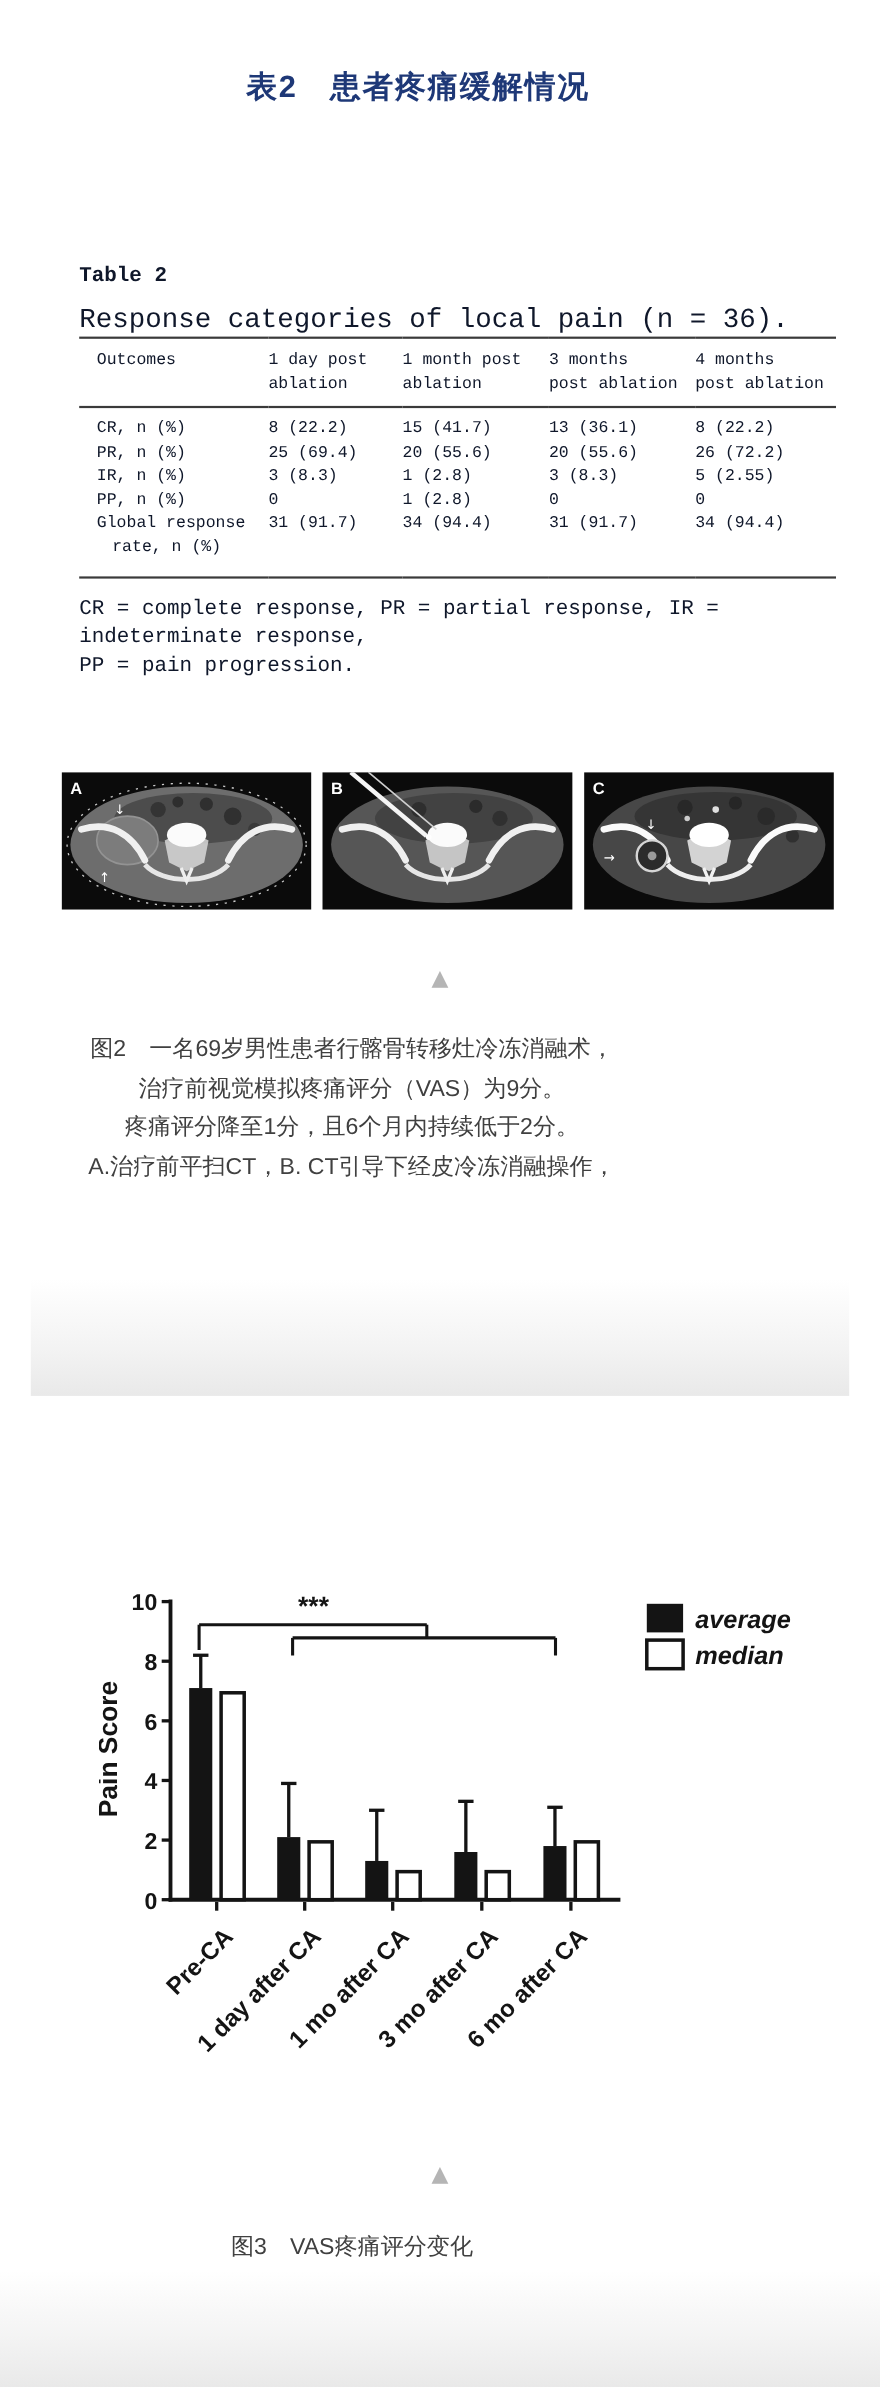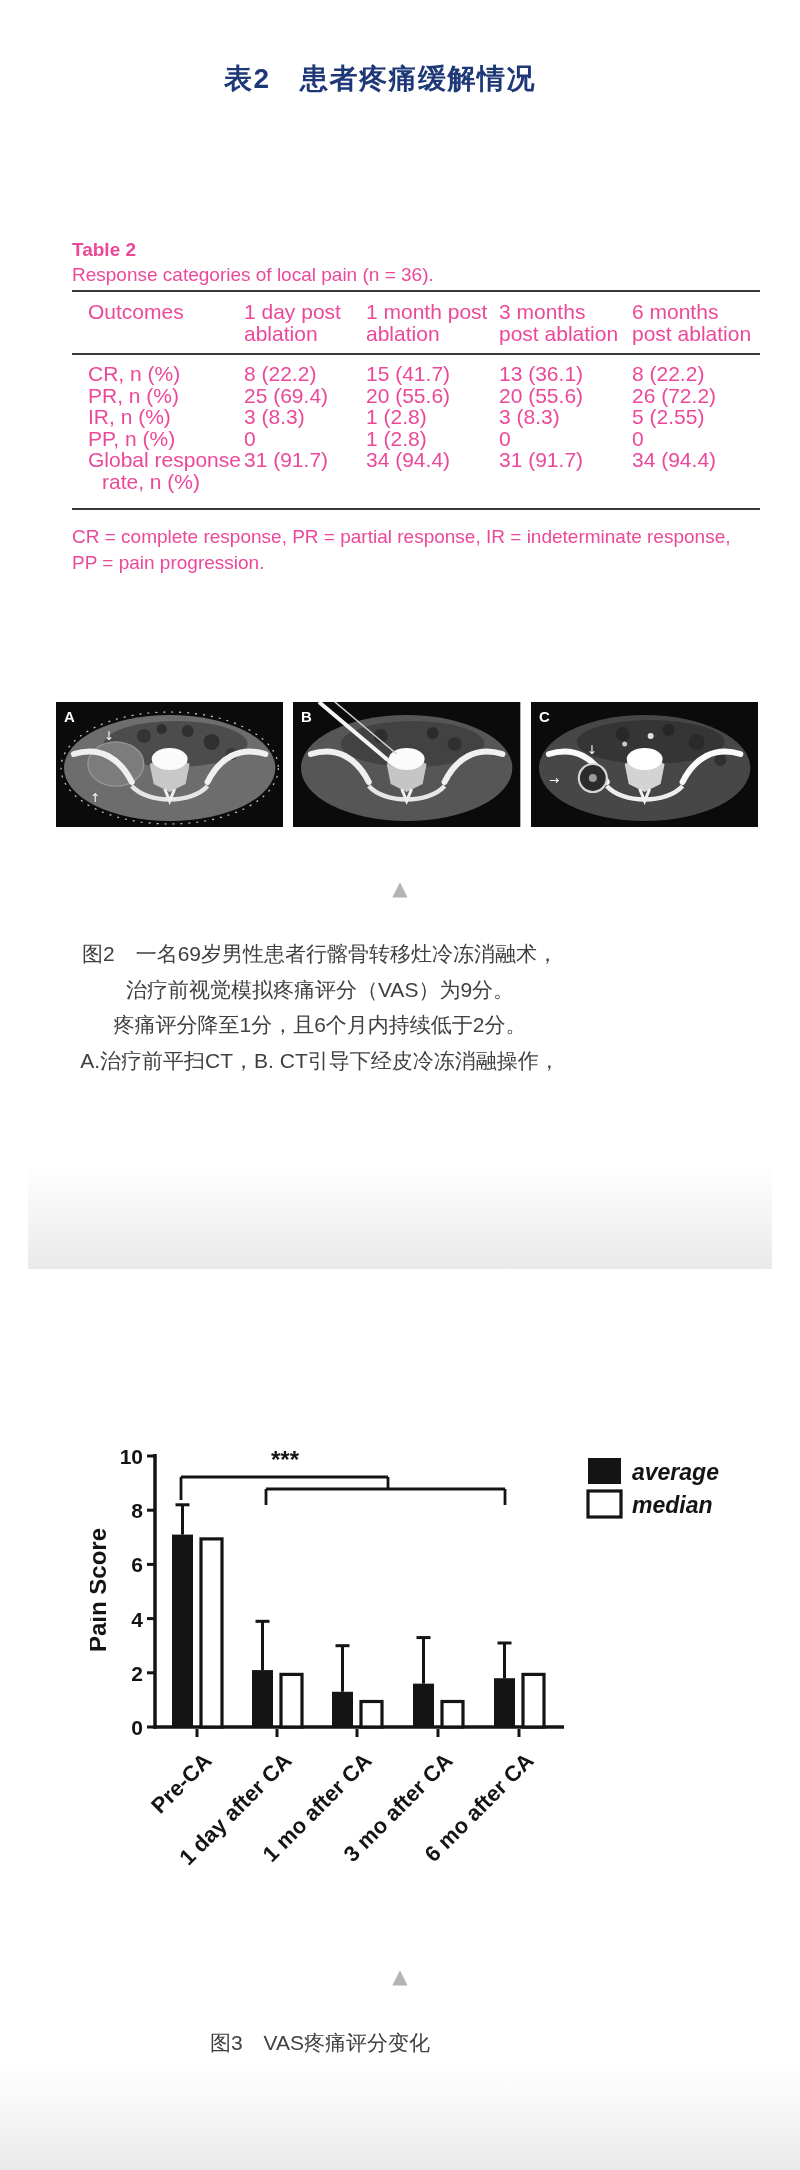--- a/index.html
+++ b/index.html
@@ -4,27 +4,27 @@
 <style>
   html,body{margin:0;padding:0;background:#ffffff;}
   #page{position:relative;width:800px;height:2170px;background:#ffffff;overflow:hidden;
         font-family:"Liberation Sans",sans-serif;}
 
   
   .page-title{position:absolute;top:60px;left:0;width:760px;text-align:center;
     font-weight:bold;font-size:28px;line-height:38px;letter-spacing:1.5px;color:#1e3877;}
 
   
-  .paper{position:absolute;left:72px;top:238px;width:688px;color:#ec4899;
-    font-family:Liberation Sans, sans-serif;}
+  .paper{position:absolute;left:72px;top:238px;width:688px;color:#0f172a;
+    font-family:Liberation Mono, monospace;}
   .tbl-label{font-weight:bold;font-size:19px;line-height:24px;}
-  .tbl-caption{font-size:19px;line-height:25px;}
+  .tbl-caption{font-size:25px;line-height:25px;margin-top:16px;}
   table.results{border-collapse:collapse;table-layout:fixed;width:100%;margin-top:3px;
     border-top:2.5px solid #3a3a3a;border-bottom:2.5px solid #3a3a3a;}
-  table.results td{font-size:21px;line-height:21.5px;vertical-align:top;padding:0;}
+  table.results td{font-size:15px;line-height:21.5px;vertical-align:top;padding:0;}
   table.results thead td{border-bottom:2.5px solid #3a3a3a;padding-top:9px;padding-bottom:8px;line-height:22px;}
   table.results .c1{padding-left:16px;}
   table.results tbody tr:first-child td{padding-top:8px;}
   table.results tbody tr:last-child td{padding-bottom:16px;}
   .rl{display:inline-block;max-width:140px;padding-left:14px;text-indent:-14px;}
   .footnote{margin-top:14px;font-size:19px;line-height:26px;}
 
   
   .ct-strip{position:absolute;left:56px;top:702px;width:702px;height:125px;display:flex;gap:10px;}
   .ct-panel{flex:1;height:125px;}
@@ -85,21 +85,21 @@
           </td>
           <td>
             <div>1 month post</div>
             <div>ablation</div>
           </td>
           <td>
             <div>3 months</div>
             <div>post ablation</div>
           </td>
           <td>
-            <div>6 months</div>
+            <div>4 months</div>
             <div>post ablation</div>
           </td>
         </tr>
       </thead>
       <tbody>
         <tr>
           <td class="c1"><span class="rl">CR, n (%)</span></td>
           <td>8 (22.2)</td>
           <td>15 (41.7)</td>
           <td>13 (36.1)</td>

